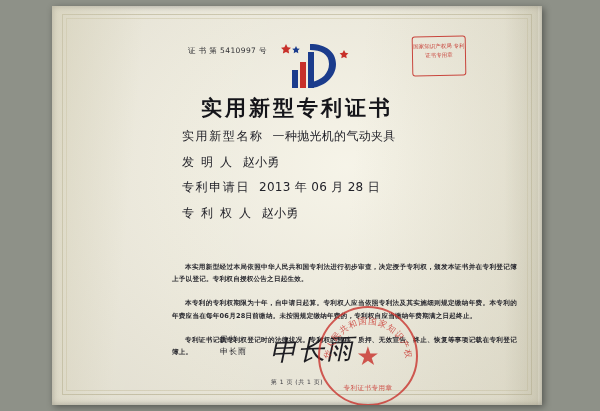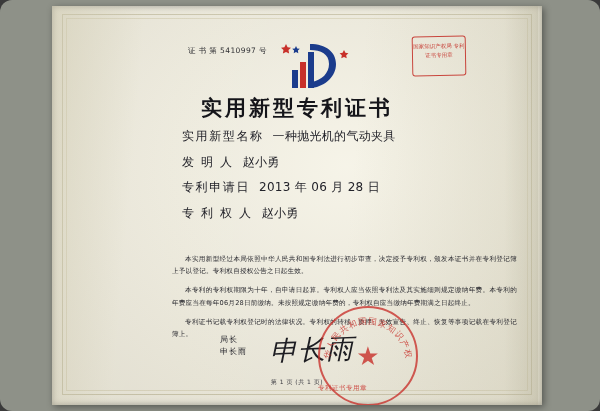--- a/index.html
+++ b/index.html
@@ -14,21 +14,20 @@
     font-family: "DejaVu Sans", sans-serif;
   }
 
   
   .scan {
     position: relative;
     width: 600px;
     height: 411px;
     background: #8e9188;
     overflow: hidden;
-    border-radius: 12px;
   }
 
   
   .paper {
     position: absolute;
     left: 52px;
     top: 6px;
     width: 490px;
     height: 399px;
     background: #f3f0e4;
@@ -136,22 +135,23 @@
     left: 120px;
     top: 243px;
     width: 345px;
     font-size: 6.6px;
     line-height: 1.85;
     color: #2a2a30;
     text-align: justify;
     letter-spacing: 0.2px;
   }
   .body-text p {
-    margin: 4px 0 7px 0;
+    margin: 12px 0 7px 0;
     text-indent: 13px;
+    font-weight: bold;
   }
 
   
   .sig-block {
     position: absolute;
     left: 168px;
     top: 328px;
     font-size: 8px;
     color: #23232a;
     line-height: 1.5;
@@ -235,21 +235,21 @@
     fill: #c8302a;
     font-size: 8.5px;
     font-family: "DejaVu Sans", sans-serif;
     letter-spacing: 1px;
   }
   .seal-bottom-text {
     position: absolute;
     left: 0;
     right: 0;
     bottom: 13px;
-    text-align: left;
+    text-align: center;
     color: #c8302a;
     font-size: 6.5px;
     opacity: 0.8;
     letter-spacing: 0.5px;
   }
 
   
   .watermark {
     position: absolute;
     right: 4px;

